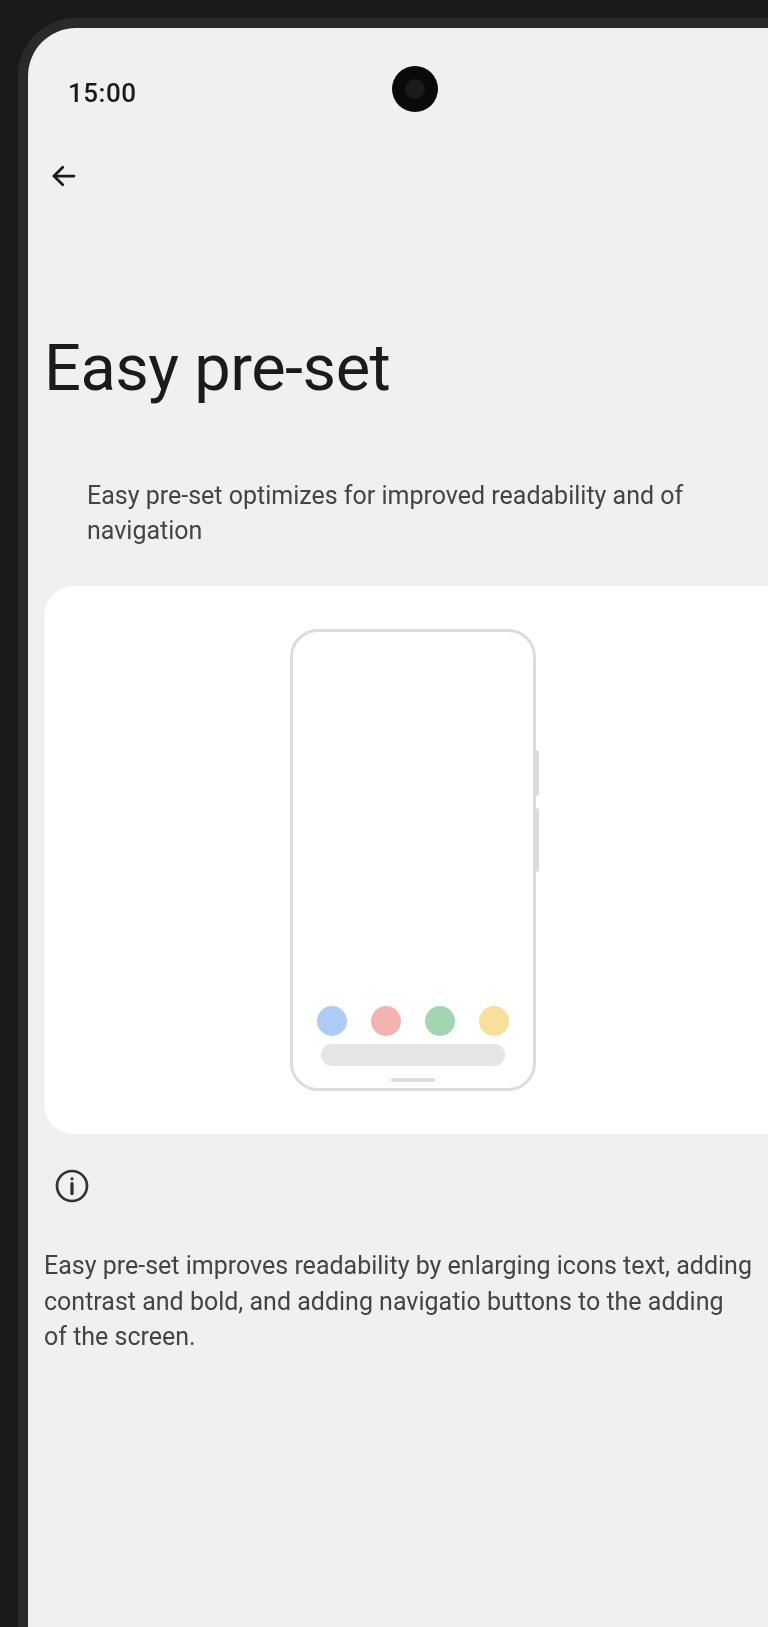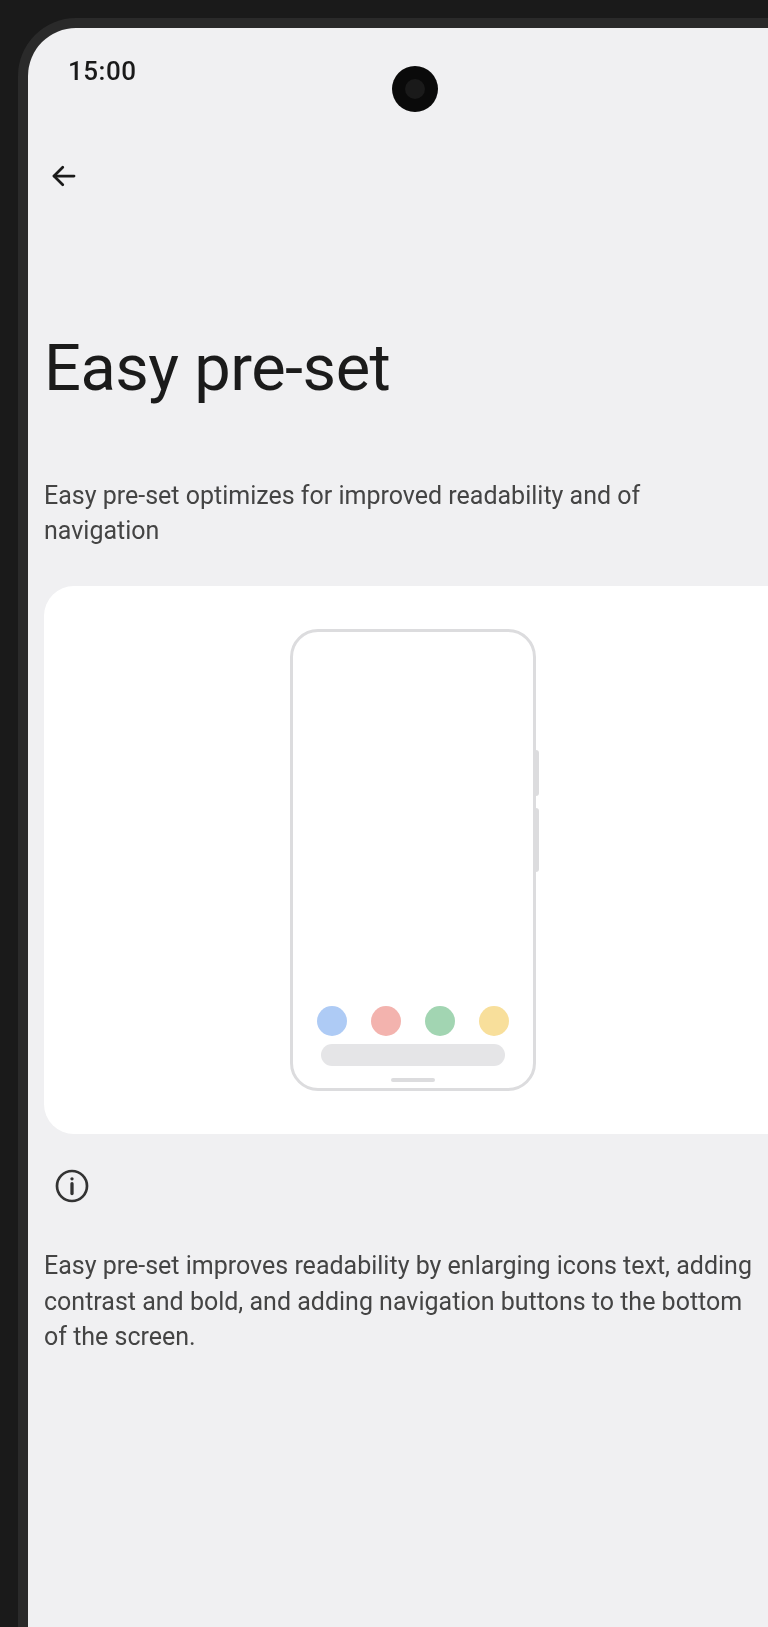--- a/index.html
+++ b/index.html
@@ -53,21 +53,21 @@
       top: 50%;
       left: 50%;
       transform: translate(-50%, -50%);
       width: 20px;
       height: 20px;
       background: #1a1a1a;
       border-radius: 50%;
     }
     .status-bar {
       display: flex;
-      align-items: flex-start;
+      align-items: flex-end;
       justify-content: space-between;
       padding: 28px 40px 0 40px;
       height: 80px;
     }
     .status-time {
       font-size: 26px;
       font-weight: 500;
       color: #1a1a1a;
       letter-spacing: 0.5px;
     }
@@ -94,20 +94,21 @@
       color: #1b1b1b;
       margin-top: 130px;
       letter-spacing: -0.5px;
     }
     .page-subtitle {
       font-size: 25px;
       font-weight: 400;
       color: #444;
       margin-top: 72px;
       line-height: 1.4;
+      margin-left: 43px;
     }
     .preview-card {
       background: #fff;
       border-radius: 30px 0 0 30px;
       margin-top: 38px;
       height: 548px;
       display: flex;
       align-items: center;
       justify-content: center;
       width: calc(100% + 30px);
@@ -241,18 +242,18 @@
         </div>
 
         <div class="info-section">
           <div class="info-icon">
             <svg viewBox="0 0 24 24" fill="none" stroke="#333" stroke-width="1.8">
               <circle cx="12" cy="12" r="10"></circle>
               <line x1="12" y1="10.5" x2="12" y2="17" stroke-width="2.2" stroke-linecap="round"></line>
               <circle cx="12" cy="7.2" r="1.1" fill="#333" stroke="none"></circle>
             </svg>
           </div>
-          <p class="info-text">Easy pre-set improves readability by enlarging icons text, adding contrast and bold, and adding navigation buttons to the bottom of the screen.</p>
+          <p class="info-text">Easy pre-set improves readability by enlarging icons text, adding contrast and bold, and adding navigatio buttons to the adding of the screen.</p>
         </div>
       </div>
     </div>
   </div>
 </div>
 
 </body></html>

